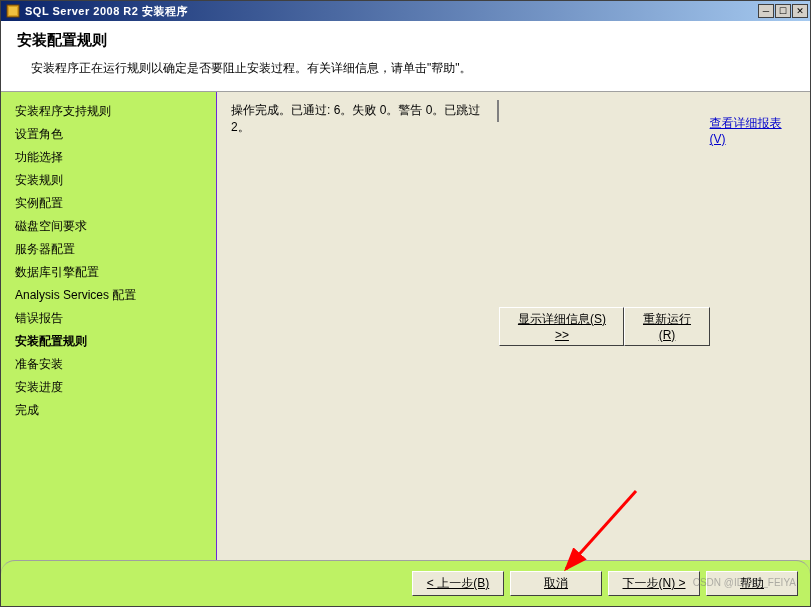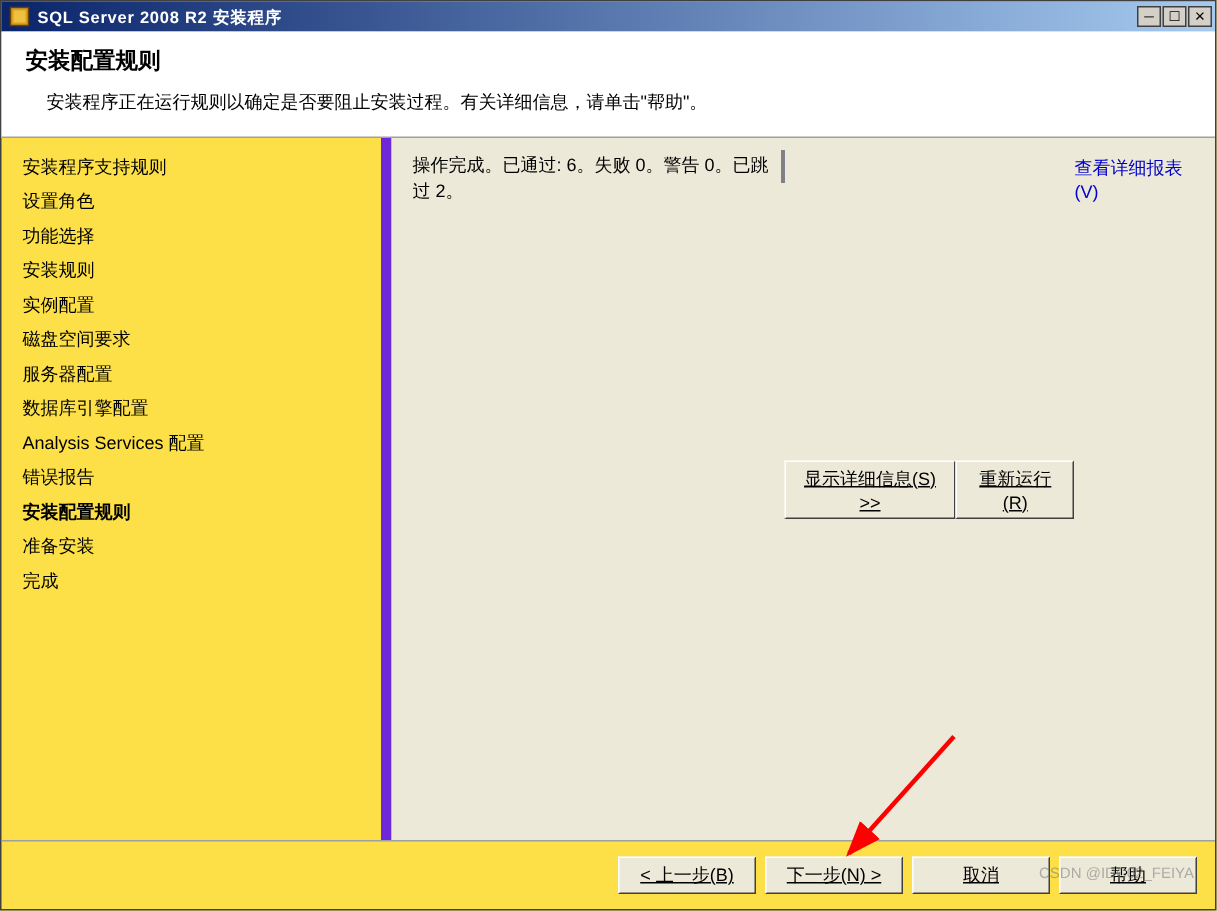--- a/index.html
+++ b/index.html
@@ -10,21 +10,21 @@
     background: #ece9d8;
     width: 811px;
     height: 607px;
     overflow: hidden;
     position: relative;
   }
   .window {
     width: 811px;
     height: 607px;
     border: 1px solid #404040;
-    background: #fde047;
+    background: #bef264;
     display: flex;
     flex-direction: column;
     position: relative;
   }
   .titlebar {
     height: 20px;
     background: linear-gradient(90deg, #0a246a 0%, #a6caf0 100%);
     color: #fff;
     display: flex;
     align-items: center;
@@ -49,23 +49,23 @@
     background:#fff;
     padding: 10px 16px 14px 16px;
     border-bottom:1px solid #a0a0a0;
   }
   .header-title { font-size:15px; font-weight:bold; margin:0 0 10px 0;}
   .header-desc { font-size:12px; margin-left:14px;}
   .body-area {
     flex:1; display:flex; overflow:hidden;
   }
   .sidebar {
-    width: 260px;
+    width: 216px;
     padding: 8px 4px 8px 12px;
-    border-right:7px solid #6d28d9;
+    border-right:1px solid #6d28d9;
   }
   .sidebar-item {
     padding: 3px 2px;
     font-size:12px;
     cursor:pointer;
   }
   .sidebar-item.current { font-weight:bold;}
   .content {
     flex:1;
     padding: 8px 14px;
@@ -88,30 +88,32 @@
     border-top-color:#fff;border-left-color:#fff;
     border-right-color:#404040;border-bottom-color:#404040;
     padding:3px 10px;
     font-family:"SimSun",sans-serif;
     font-size:12px;
     cursor:pointer;
     text-decoration:underline;
   }
   .link {
     color:#0000cc;
+    text-decoration:underline;
     cursor:pointer;
-    margin-top:4px;
+    margin-top:15px;
     display:inline-block;
   }
   .footer {
     border-top:1px solid #a0a0a0;
     padding:10px 12px;
     display:flex;
     justify-content:flex-end;
     gap:6px;
+    border-radius:14px;
   }
   .footer .btn { min-width:92px;}
   .arrow-annot {
     position:absolute;
     left:540px; top:480px;
     pointer-events:none;
   }
   .watermark {
     position:absolute;
     right:14px; bottom:18px;
@@ -153,37 +155,38 @@
         <div class="sidebar-item">功能选择</div>
         <div class="sidebar-item">安装规则</div>
         <div class="sidebar-item">实例配置</div>
         <div class="sidebar-item">磁盘空间要求</div>
         <div class="sidebar-item">服务器配置</div>
         <div class="sidebar-item">数据库引擎配置</div>
         <div class="sidebar-item">Analysis Services 配置</div>
         <div class="sidebar-item">错误报告</div>
         <div class="sidebar-item current">安装配置规则</div>
         <div class="sidebar-item">准备安装</div>
+        <div class="sidebar-item">安装进度</div>
         <div class="sidebar-item">完成</div>
       </div>
     <div class="content">
       <div class="status-line">操作完成。已通过: 6。失败 0。警告 0。已跳过 2。</div>
       <div class="progress"></div>
       <div class="row-btns">
         <button class="btn">显示详细信息(S) &gt;&gt;</button>
         <button class="btn">重新运行(R)</button>
       </div>
       <span class="link">查看详细报表(V)</span>
     </div>
   </div>
 
   <div class="footer">
     <button class="btn">&lt; 上一步(B)</button>
+    <button class="btn">取消</button>
     <button class="btn">下一步(N) &gt;</button>
-    <button class="btn">取消</button>
     <button class="btn">帮助</button>
   </div>
 
   <svg class="arrow-annot" width="110" height="110">
     <defs>
       <marker id="ah" markerWidth="10" markerHeight="10" refX="7" refY="3" orient="auto">
         <path d="M0,0 L8,3 L0,6 Z" fill="#ff0000"></path>
       </marker>
     </defs>
     <line x1="95" y1="10" x2="25" y2="88" stroke="#ff0000" stroke-width="3" marker-end="url(#ah)"></line>

